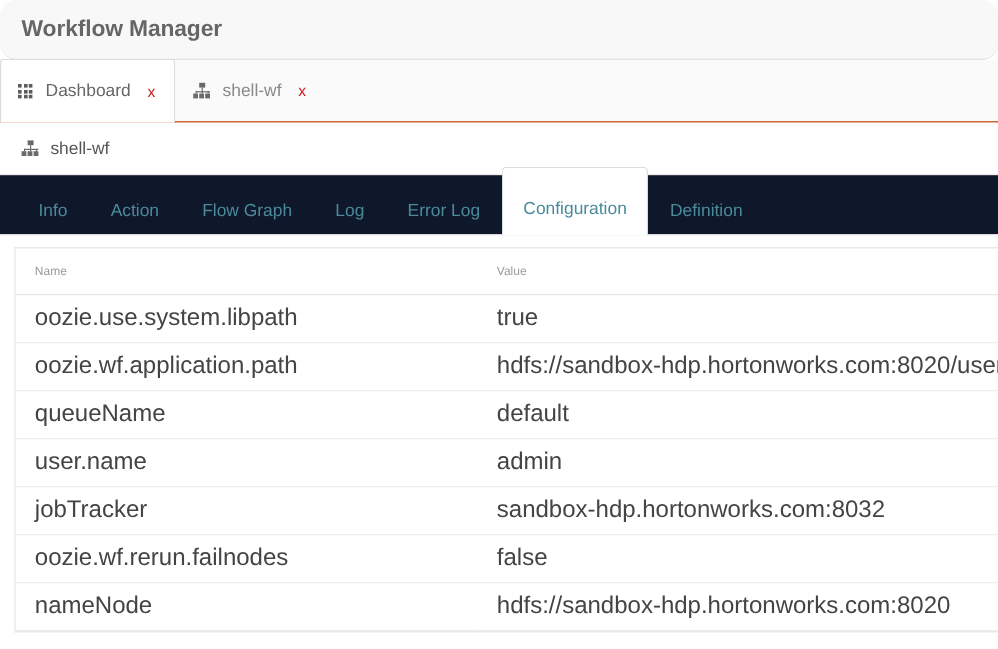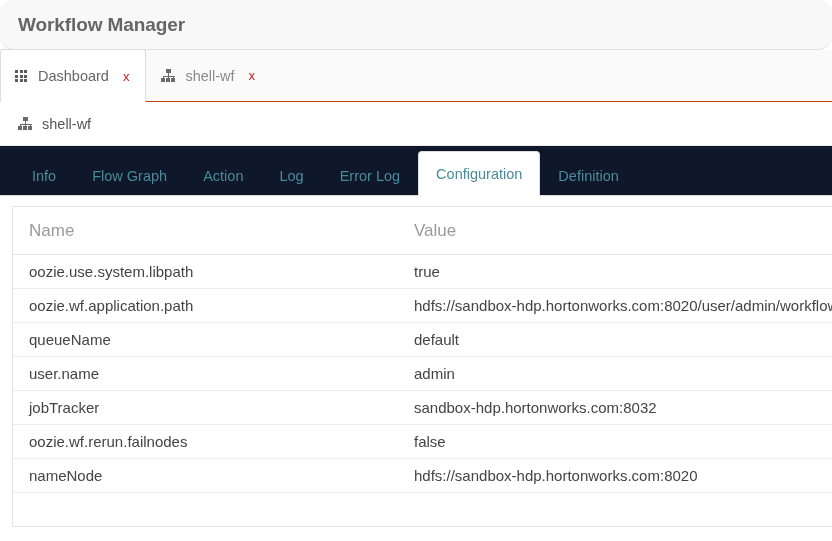--- a/index.html
+++ b/index.html
@@ -143,21 +143,21 @@
     white-space: nowrap;
     position: relative;
   }
   .navtab.active {
     background: #ffffff;
     border-color: #dddddd;
     border-top-left-radius: 4px;
     border-top-right-radius: 4px;
     color: #4a8a9a;
     margin-bottom: -1px;
-    padding-top: 12px;
+    padding-top: 24px;
     padding-bottom: 12px;
     z-index: 2;
   }
 
   
   .content-area {
     background: #ffffff;
     padding: 10px 0 0 12px;
     height: 331px;
   }
@@ -170,27 +170,27 @@
     overflow: hidden;
   }
   table.cfg {
     width: 100%;
     border-collapse: collapse;
     table-layout: fixed;
   }
   table.cfg th {
     text-align: left;
     font-weight: normal;
-    font-size: 17px;
+    font-size: 10px;
     color: #9a9a9a;
     padding: 14px 8px 13px 16px;
     border-bottom: 1px solid #e4e4e4;
   }
   table.cfg td {
-    font-size: 15px;
+    font-size: 20px;
     color: #444444;
     padding: 8px 8px 8px 16px;
     border-bottom: 1px solid #ececec;
     height: 31px;
     white-space: nowrap;
     overflow: visible;
   }
   table.cfg col.c-name  { width: 385px; }
   table.cfg col.c-value { width: auto; }
 </style>
@@ -247,22 +247,22 @@
       <span class="sm-leg r"></span>
     <span class="sm-box l"></span>
       <span class="sm-box c"></span>
       <span class="sm-box r"></span>
   </span>
   <span class="breadcrumb-text">shell-wf</span>
 </div>
 
 <div class="navtabs-wrap">
   <div class="navtab">Info</div>
+  <div class="navtab">Action</div>
   <div class="navtab">Flow Graph</div>
-  <div class="navtab">Action</div>
   <div class="navtab">Log</div>
   <div class="navtab">Error Log</div>
   <div class="navtab active">Configuration</div>
   <div class="navtab">Definition</div>
 </div>
 
 <div class="content-area">
   <div class="panel">
     <table class="cfg">
       <colgroup>

